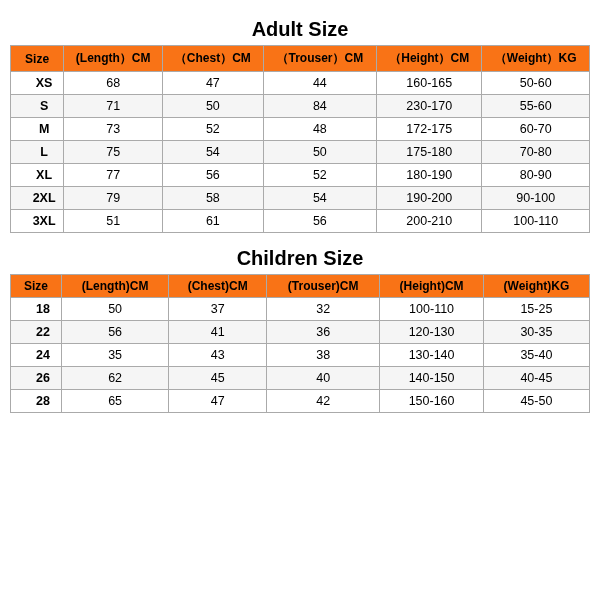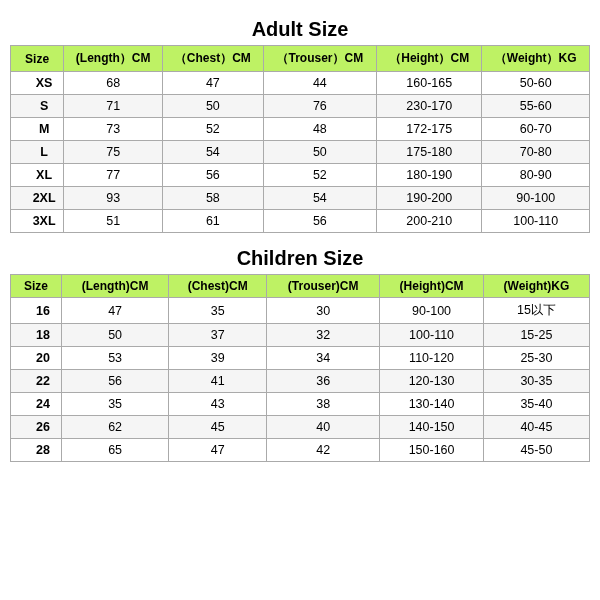--- a/index.html
+++ b/index.html
@@ -29,21 +29,21 @@
     }
 
     th, td {
       border: 1px solid #aaa;
       text-align: center;
       padding: 4px 3px;
       font-size: 12.5px;
     }
 
     thead th {
-      background-color: #bef264;
+      background-color: #f97316;
       color: #000;
       font-weight: bold;
       font-size: 12px;
     }
 
     tbody tr:nth-child(odd) {
       background-color: #ffffff;
     }
     tbody tr:nth-child(even) {
       background-color: #f5f5f5;
@@ -75,21 +75,21 @@
         <td>68</td>
         <td>47</td>
         <td>44</td>
         <td>160-165</td>
         <td>50-60</td>
       </tr>
       <tr>
         <td>S</td>
         <td>71</td>
         <td>50</td>
-        <td>76</td>
+        <td>84</td>
         <td>230-170</td>
         <td>55-60</td>
       </tr>
       <tr>
         <td>M</td>
         <td>73</td>
         <td>52</td>
         <td>48</td>
         <td>172-175</td>
         <td>60-70</td>
@@ -105,21 +105,21 @@
       <tr>
         <td>XL</td>
         <td>77</td>
         <td>56</td>
         <td>52</td>
         <td>180-190</td>
         <td>80-90</td>
       </tr>
       <tr>
         <td>2XL</td>
-        <td>93</td>
+        <td>79</td>
         <td>58</td>
         <td>54</td>
         <td>190-200</td>
         <td>90-100</td>
       </tr>
       <tr>
         <td>3XL</td>
         <td>51</td>
         <td>61</td>
         <td>56</td>
@@ -136,42 +136,26 @@
         <th>Size</th>
         <th>(Length)CM</th>
         <th>(Chest)CM</th>
         <th>(Trouser)CM</th>
         <th>(Height)CM</th>
         <th>(Weight)KG</th>
       </tr>
   </thead>
   <tbody id="children-tbody">
       <tr>
-        <td>16</td>
-        <td>47</td>
-        <td>35</td>
-        <td>30</td>
-        <td>90-100</td>
-        <td>15以下</td>
-      </tr>
-      <tr>
         <td>18</td>
         <td>50</td>
         <td>37</td>
         <td>32</td>
         <td>100-110</td>
         <td>15-25</td>
-      </tr>
-      <tr>
-        <td>20</td>
-        <td>53</td>
-        <td>39</td>
-        <td>34</td>
-        <td>110-120</td>
-        <td>25-30</td>
       </tr>
       <tr>
         <td>22</td>
         <td>56</td>
         <td>41</td>
         <td>36</td>
         <td>120-130</td>
         <td>30-35</td>
       </tr>
       <tr>

